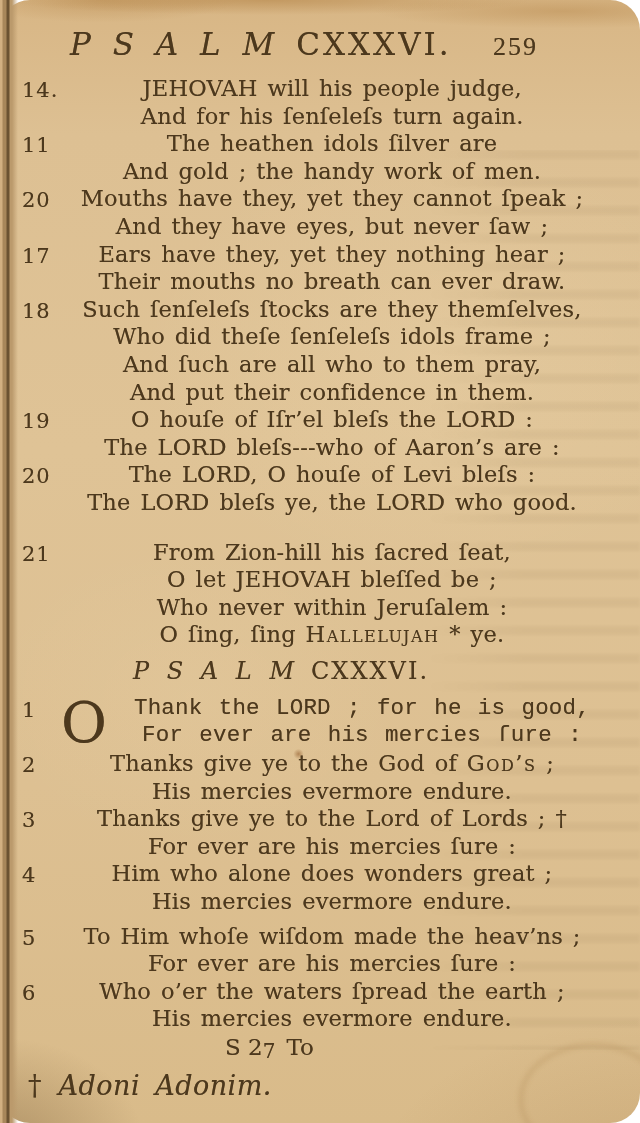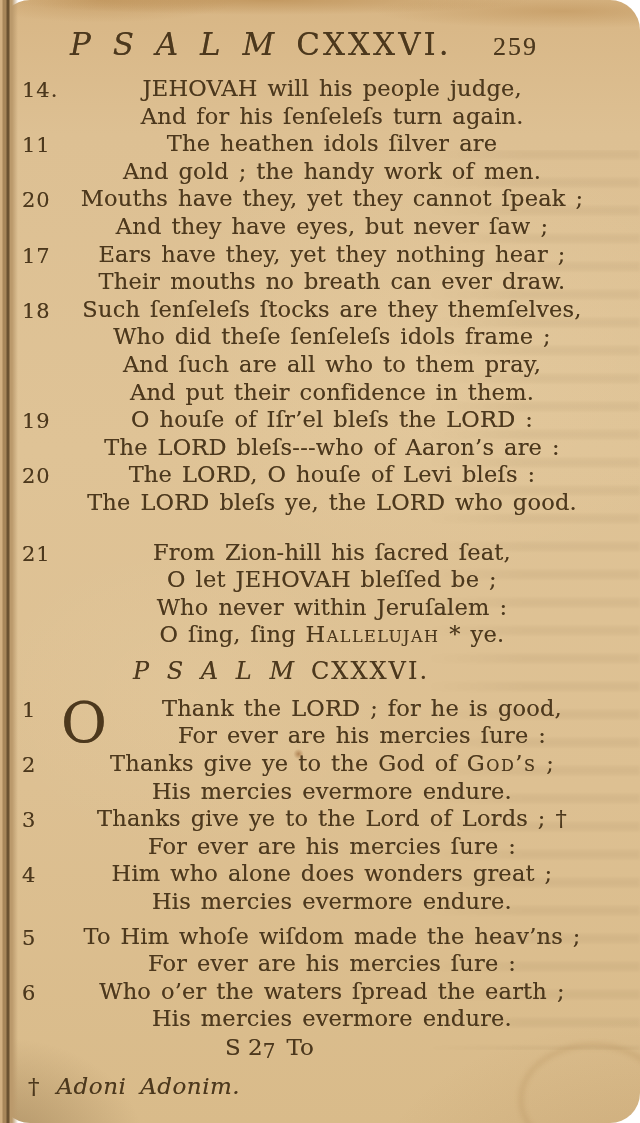--- a/index.html
+++ b/index.html
@@ -61,41 +61,41 @@
   .vnum  { flex:0 0 36px; font-size:21px; padding-top:3px; letter-spacing:1px; }
   .vlines{ flex:1;text-align:center; }
   .vline { font-size:22.5px; line-height:27.6px; letter-spacing:0.2px; word-spacing:2.5px; white-space:nowrap; }
   .s135 .verse-21 { margin-top:22px; }
   .s136 .verse-5  { margin-top:7px; }
 
   .dropcap {
     float:left; font-size:56px; line-height:46px;
     padding:5px 11px 0 3px;
   }
-  .s136 .verse-1 .vline { white-space:normal; }
+  .s136 .verse-1 .vline { white-space:normal;font-family:Liberation Mono, monospace; }
 
   .section-head {
     font-weight:normal; font-size:24px; line-height:30px;
     margin:7px 0 9px 111px; white-space:nowrap;
   }
   .section-head .psalm-word { font-style:italic; letter-spacing:5px; margin-right:12px; }
   .section-head .psalm-num  { letter-spacing:2px; }
 
   .seg-italic { }
   .seg-smallcaps { font-variant:small-caps; letter-spacing:1.5px; }
 
   .press-line {
     display:flex; justify-content:flex-start;
     padding-left:203px; padding-right:58px;
     font-size:23px; line-height:28px; margin-top:0px;
   }
   .catchword .cw-fig { font-size:20px; position:relative; top:3px; margin-right:11px; }
 
   .footnote {
-    margin:11px 0 0 6px; font-size:23px; line-height:26px;
+    margin:11px 0 0 6px; font-size:27px; line-height:26px;
   }
   .footnote .fn-symbol { margin-right:17px; }
   .footnote .fn-text { font-style:italic; letter-spacing:0.5px; word-spacing:6px; }
 </style>
 </head>
 <body>
 
 <div class="sheet">
   <div class="ghost-showthrough"></div>
   <div class="stain-dot"></div>

